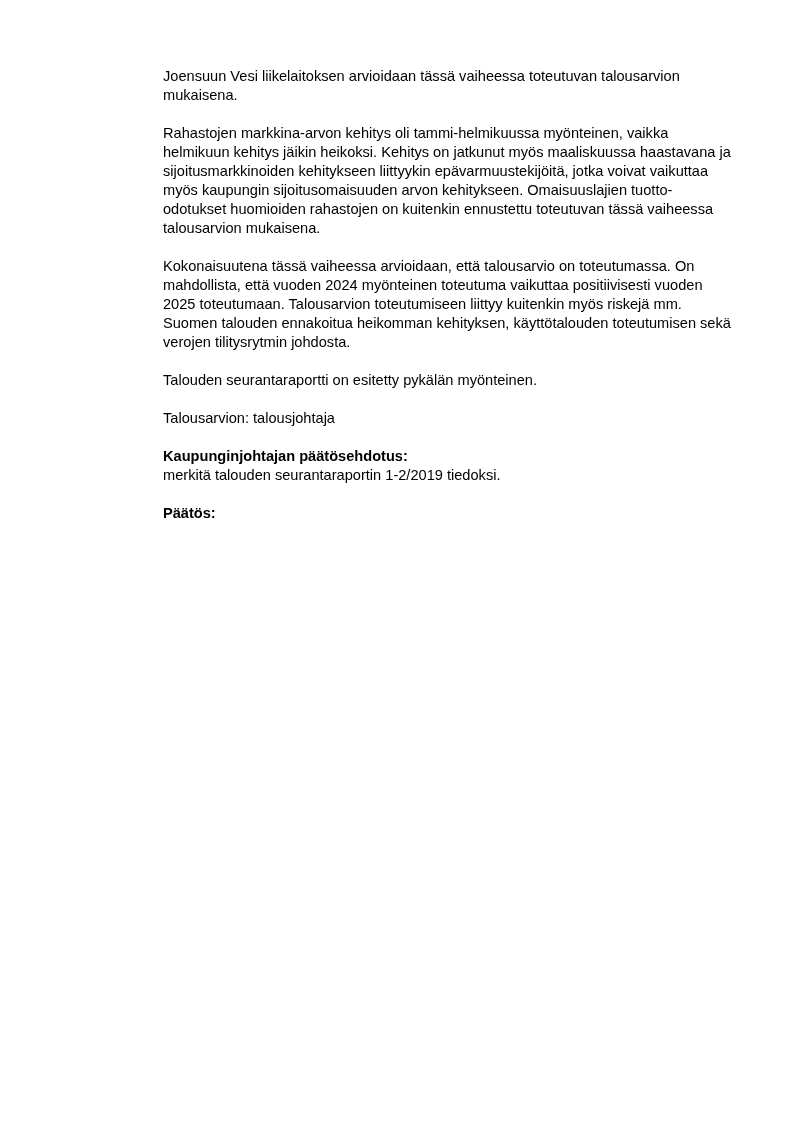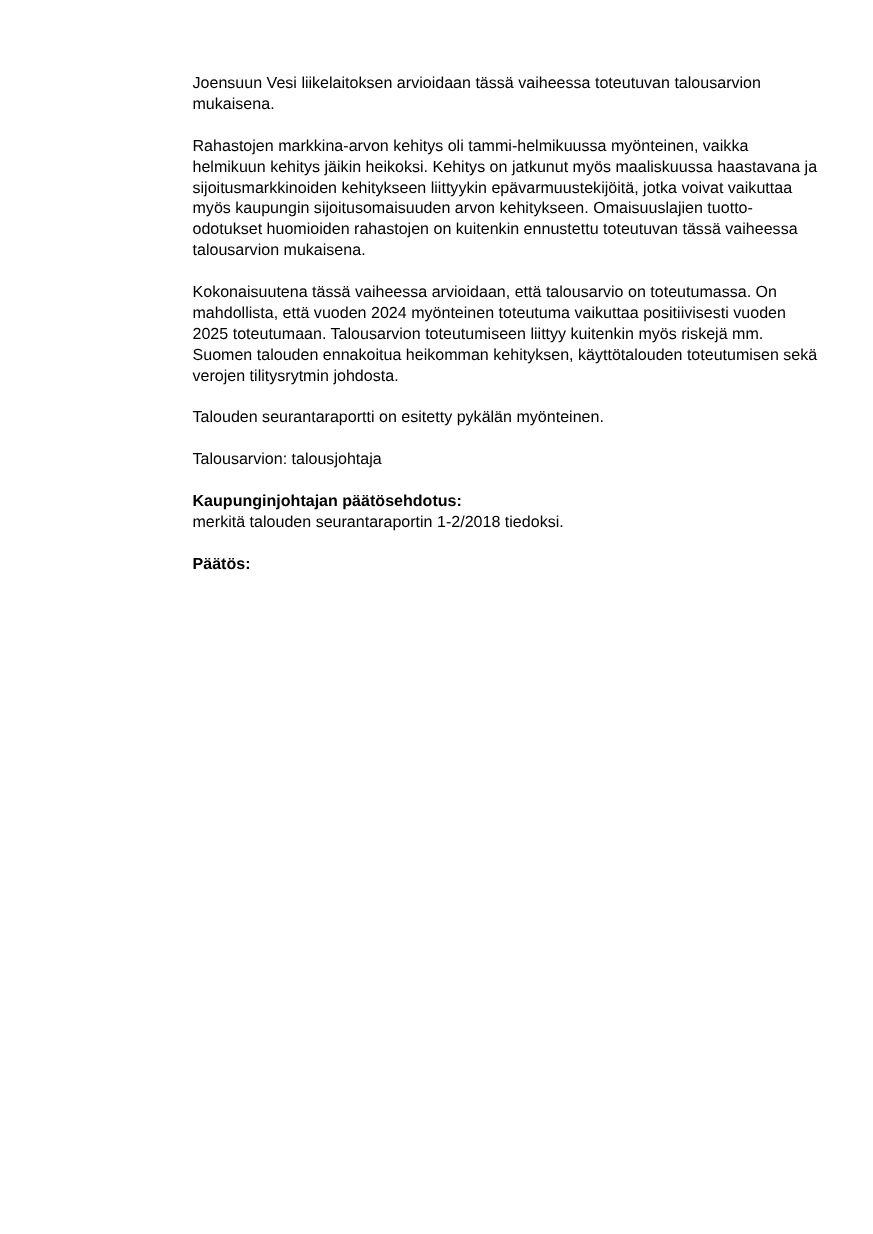--- a/index.html
+++ b/index.html
@@ -16,21 +16,20 @@
   }
   .content {
     position: absolute;
     left: 163px;
     top: 67px;
     width: 620px;
     font-family: "Liberation Sans", "DejaVu Sans", sans-serif;
     font-size: 14.6px;
     line-height: 19px;
     color: #000000;
-    margin-left: 12px;
   }
   .para {
     margin: 0 0 19px 0;
     white-space: pre;
   }
   .heading {
     font-weight: bold;
     margin-bottom: 0;
   }
 </style>
@@ -48,16 +47,16 @@
 odotukset huomioiden rahastojen on kuitenkin ennustettu toteutuvan tässä vaiheessa
 talousarvion mukaisena.</div>
     <div class="para">Kokonaisuutena tässä vaiheessa arvioidaan, että talousarvio on toteutumassa. On
 mahdollista, että vuoden 2024 myönteinen toteutuma vaikuttaa positiivisesti vuoden
 2025 toteutumaan. Talousarvion toteutumiseen liittyy kuitenkin myös riskejä mm.
 Suomen talouden ennakoitua heikomman kehityksen, käyttötalouden toteutumisen sekä
 verojen tilitysrytmin johdosta.</div>
     <div class="para">Talouden seurantaraportti on esitetty pykälän myönteinen.</div>
     <div class="para">Talousarvion: talousjohtaja</div>
     <div class="para heading">Kaupunginjohtajan päätösehdotus:</div>
-    <div class="para">merkitä talouden seurantaraportin 1-2/2018 tiedoksi.</div>
+    <div class="para">merkitä talouden seurantaraportin 1-2/2019 tiedoksi.</div>
     <div class="para heading">Päätös:</div>
   </div>
 </div>
 
 </body></html>

